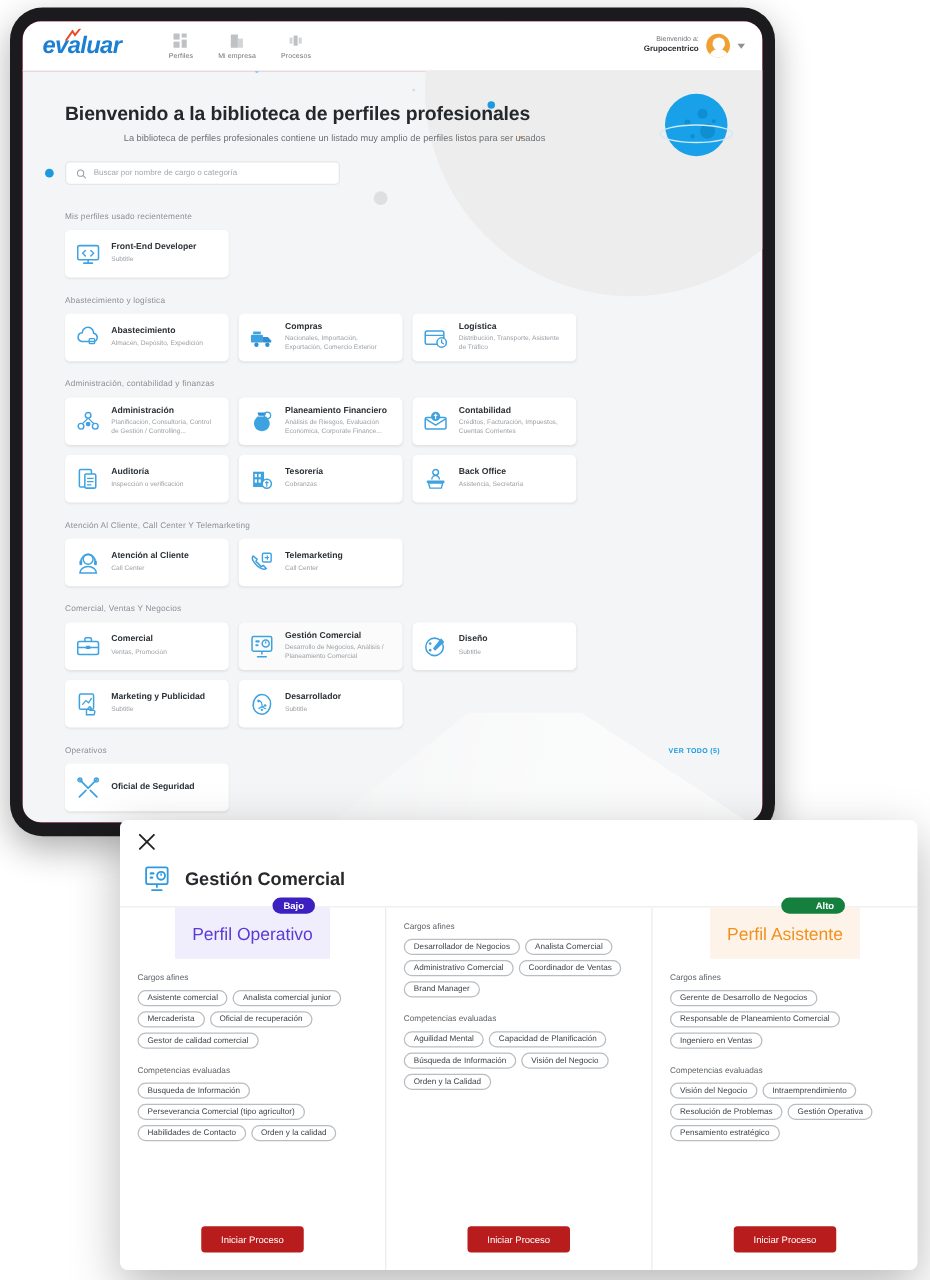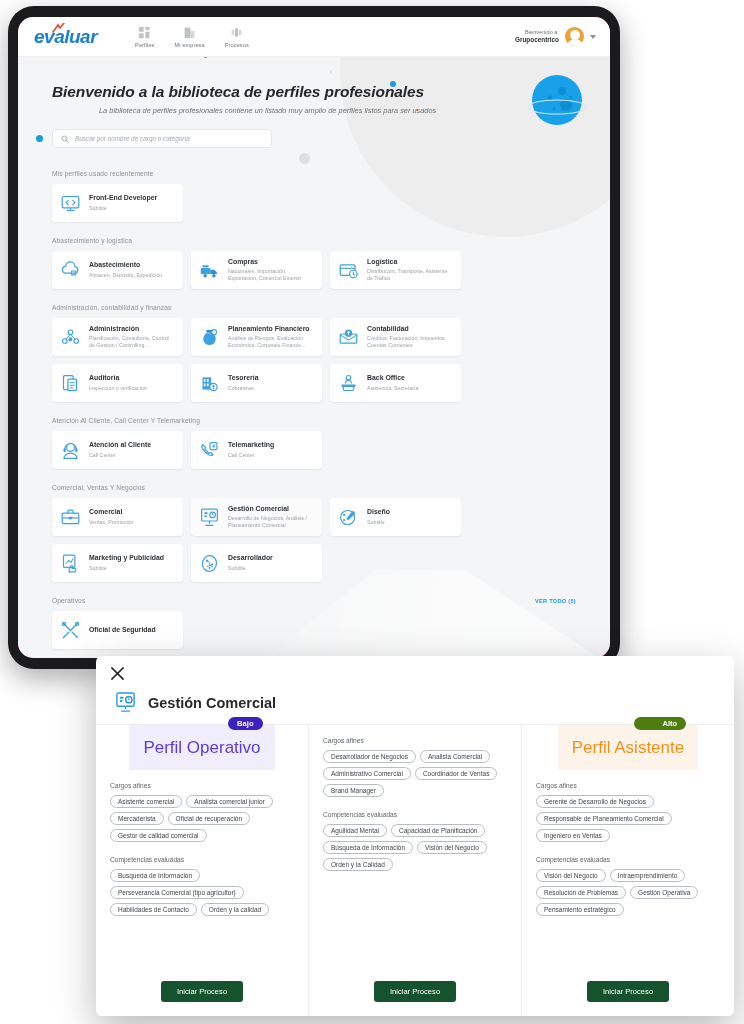--- a/index.html
+++ b/index.html
@@ -47,21 +47,21 @@
   .welcome { text-align: right; line-height: 1.25; }
   .welcome-l1 { font-size: 5.6px; color: #6e7276; }
   .welcome-l2 { font-size: 6.4px; color: #2b2f33; font-weight: 700; }
   .avatar { width: 19px; height: 19px; border-radius: 50%; background: #f0a030; position: relative; overflow: hidden; }
   .avatar:after { content:""; position:absolute; left:4.5px; top:3px; width:10px; height:10px; border-radius:50%; background:#fff; }
   .avatar:before { content:""; position:absolute; left:1.5px; top:11.5px; width:16px; height:11px; border-radius:8px 8px 0 0; background:#fff; }
   .caret { width:0;height:0;border-left:3px solid transparent;border-right:3px solid transparent;border-top:4px solid #8a8f94; }
 
   
   .content { position: relative; height: calc(100% - 40px); overflow: hidden; background:#f4f5f6; }
-  .hero { position: relative; padding: 26px 0 0 34px; font-style: italic; }
+  .hero { position: relative; padding: 26px 0 0 34px; }
   .bg-blob { position:absolute; right:-60px; top:-150px; width:330px; height:330px; border-radius:50%; background:#ededed; }
   .planet { position:absolute; right:22px; top:14px; width:62px; height:62px; }
   .dot { position:absolute; border-radius:50%; }
   h1.hero-title { font-size: 15.5px; font-weight: 600; color: #25282b; letter-spacing:-.1px; position:relative; z-index:2; }
   p.hero-sub { font-size: 7.4px; color: #6c7176; margin-top: 5px; position:relative; z-index:2;margin-left:47px; }
   .search-wrap { margin-top: 14px; position:relative; z-index:2; }
   .search-box {
     width: 220px; height: 19px; background:#fff; border:1px solid #e4e6e8; border-radius:4px;
     display:flex; align-items:center; gap:6px; padding: 0 8px;
   }
@@ -105,38 +105,38 @@
   }
   .modal-top { padding: 10px 14px 0 14px; }
   .close-x { width: 15px; height: 15px; cursor:pointer; }
   .modal-head { display:flex; align-items:center; gap: 11px; padding: 6px 0 10px 4px; }
   .modal-ico { width: 23px; height: 23px; flex:0 0 23px; }
   .modal-title { font-size: 14.5px; font-weight:700; color:#26292c; }
   .cols { display:flex; flex:1; border-top:1px solid #eceded; }
   .col { flex:1; position:relative; display:flex; flex-direction:column;align-items:center; }
   .col + .col { border-left: 1px solid #ececec; }
   .col-head { padding: 13px 14px 12px 14px; position:relative; }
-  .col-name { font-size: 17px; }
+  .col-name { font-size: 14px; }
   .badge {
     position:absolute; right: 12px; top: -8px;
     padding: 2px 9px; border-radius: 9px; color:#fff;
     font-size: 7.6px; font-weight: 700;
   }
   .col-body { padding: 12px 14px 0 14px; flex:1; }
   .grp-label { font-size: 6.6px; color:#5f6469; margin-bottom: 6px; }
   .grp-label.second { margin-top: 14px; }
   .chips { display:flex; flex-wrap:wrap; gap: 4px; }
   .chip {
     border: 1px solid #b9bdc1; border-radius: 9px;
     padding: 2px 7px; font-size: 6.5px; color: #3f4448; background:#fff;
     white-space: nowrap; cursor:pointer;
   }
   .col-foot { padding: 12px 0 14px 0; display:flex; justify-content:center; }
   .btn-start {
-    background:#14532d; color:#fff; border:none; border-radius: 3px;
+    background:#b91c1c; color:#fff; border:none; border-radius: 3px;
     font-size: 7.6px; padding: 6px 16px; cursor:pointer;
     font-family: "Liberation Sans", sans-serif;
   }
 </style>
 </head>
 <body>
 
 <div id="stage">
 
   <div class="device">
@@ -557,21 +557,21 @@
               <span class="chip">Visión del Negocio</span>
               <span class="chip">Orden y la Calidad</span>
             </div>
           </div>
           <div class="col-foot">
             <button class="btn-start">Iniciar Proceso</button>
           </div>
         </div>
         <div class="col">
           <div class="col-head" style="background: rgb(254, 243, 233);">
-            <div class="badge" style="background: #4d7c0f; padding-left: 28px;">Alto</div>
+            <div class="badge" style="background: #15803d; padding-left: 28px;">Alto</div>
             <div class="col-name" style="color: rgb(242, 144, 28);">Perfil Asistente</div>
           </div>
           <div class="col-body">
             <div class="grp-label">Cargos afines</div>
             <div class="chips">
               <span class="chip">Gerente de Desarrollo de Negocios</span>
               <span class="chip">Responsable de Planeamiento Comercial</span>
               <span class="chip">Ingeniero en Ventas</span>
             </div>
             <div class="grp-label second">Competencias evaluadas</div>

